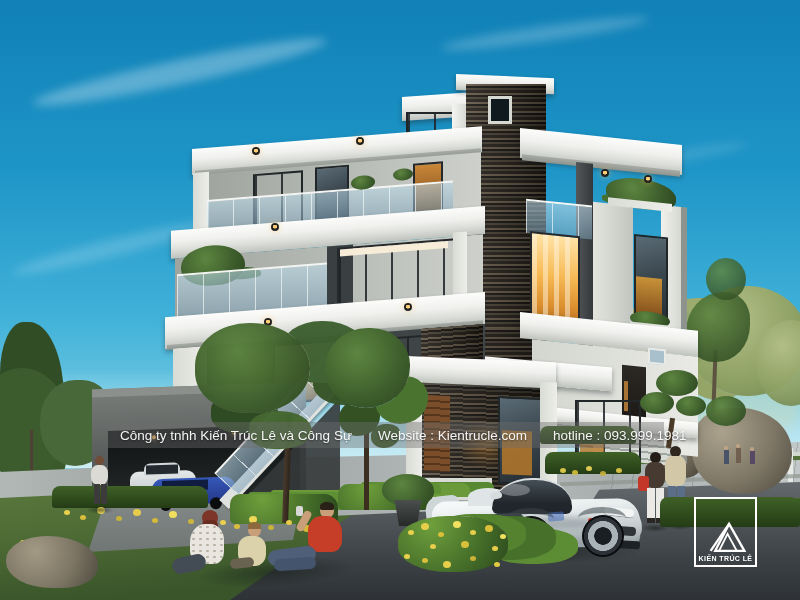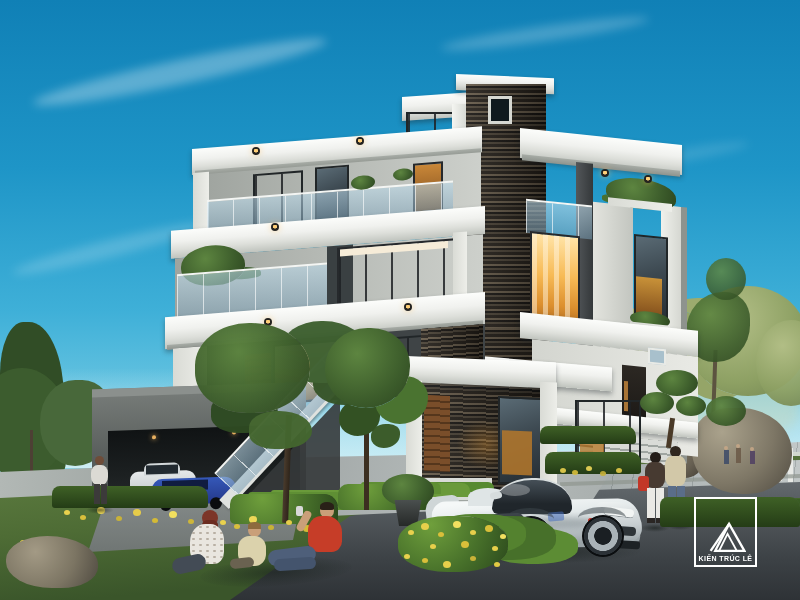--- a/index.html
+++ b/index.html
@@ -327,20 +327,25 @@
     <div class="abs r" style="left:0;top:-2px;width:4px;height:4px;background:#c8a888;"></div>
     <div class="abs" style="left:12px;top:0;width:5px;height:15px;background:#6b5947;"></div>
     <div class="abs r" style="left:12px;top:-4px;width:4px;height:4px;background:#c8a888;"></div>
     <div class="abs" style="left:26px;top:3px;width:5px;height:13px;background:#4f3f63;"></div>
     <div class="abs r" style="left:26px;top:-1px;width:4px;height:4px;background:#c8a888;"></div>
   </div>
 
   <div class="abs hedgeD" style="left:660px;top:497px;width:140px;height:30px;
        box-shadow:20px -6px 0 -8px #3a5c24,60px -8px 0 -9px #44672a,100px -5px 0 -8px #3a5c24;"></div>
 
+  <div class="watermark">
+    <span>Công ty tnhh Kiến Trúc Lê và Công Sự</span>
+    <span>Website : Kientrucle.com</span>
+    <span>hotline : 093.999.1981</span>
+  </div>
 
   <div class="logo">
     <span style="line-height:0;">
       <svg width="40" height="32" viewBox="0 0 52 40">
         <path d="M30 3 L50 38 L12 38 Z" fill="none" stroke="#ffffff" stroke-width="3"></path>
         <path d="M30 3 L6 38" fill="none" stroke="#ffffff" stroke-width="3"></path>
         <path d="M28 16 L40 38 L17 38 Z" fill="none" stroke="#ffffff" stroke-width="2.4"></path>
       </svg>
     </span>
     <span class="logo-text">KIẾN TRÚC LÊ</span>

